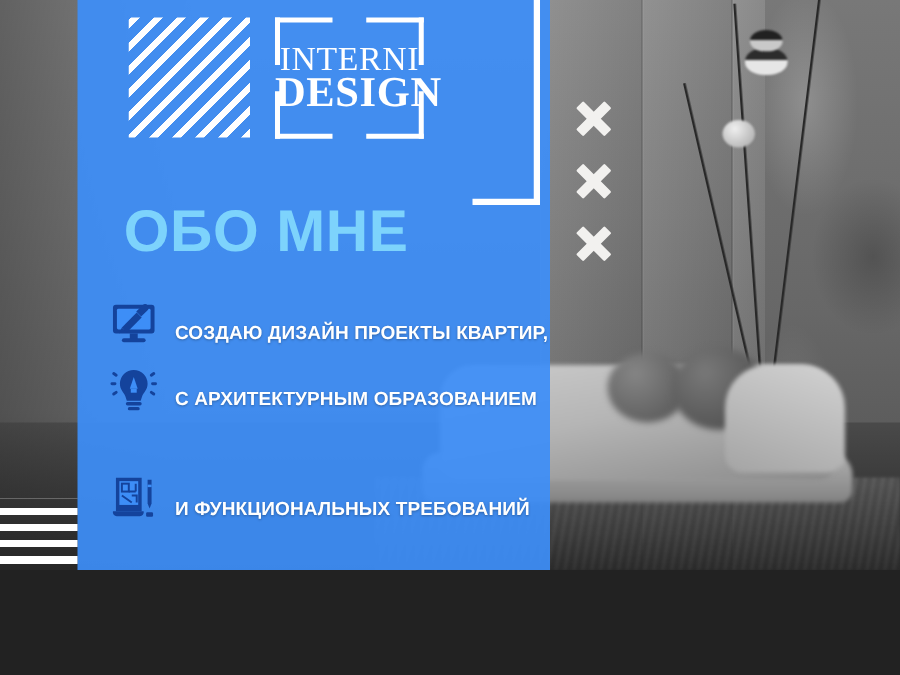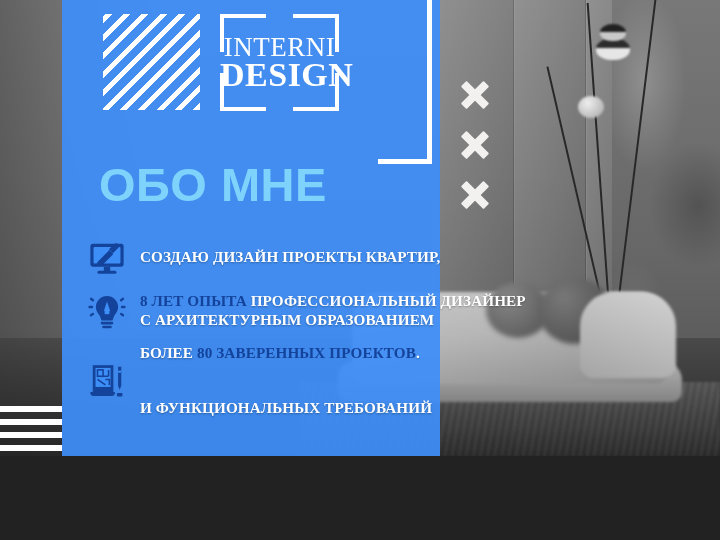--- a/index.html
+++ b/index.html
@@ -153,21 +153,21 @@
   
   .heading {
     position:absolute; left:99px; top:161px;
     font-size:47px; font-weight:bold; color:#7dd3fc;
     letter-spacing:.5px; line-height:1;
     white-space:nowrap;
   }
 
   
   .bullets { position:absolute; left:88px; top:238px; width:600px; }
-  .bullet { position:relative; display:flex; align-items:center; margin-bottom:14px;font-family:Liberation Serif, serif; }
+  .bullet { position:relative; display:flex; align-items:flex-end; margin-bottom:14px; }
   .bullet .ico { width:42px; flex:0 0 42px; margin-right:10px; margin-top:1px; }
   .bullet .ico svg { display:block; width:38px; height:38px; }
   .bullet .txt {
     font-size:15.2px; font-weight:bold; color:#ffffff;
     line-height:1.22; letter-spacing:.1px;
     text-transform:uppercase;
     text-shadow: 0 1px 2px rgba(0,0,0,.30);
   }
   .bullet .txt .hl { color:#14439c; text-shadow:none; }
   .b3 .txt { line-height:1.2; }
@@ -294,42 +294,42 @@
             <rect x="0.5" y="17.5" width="6" height="3" rx="1.5"></rect>
             <rect x="2" y="8" width="6" height="3" rx="1.5" transform="rotate(35 5 9.5)"></rect>
             <rect x="2" y="27" width="6" height="3" rx="1.5" transform="rotate(-35 5 28.5)"></rect>
             <rect x="41.5" y="17.5" width="6" height="3" rx="1.5"></rect>
             <rect x="40" y="8" width="6" height="3" rx="1.5" transform="rotate(-35 43 9.5)"></rect>
             <rect x="40" y="27" width="6" height="3" rx="1.5" transform="rotate(35 43 28.5)"></rect>
           </g>
         </svg>
       </span>
       <span class="txt">
-        <span><span class="hl">8 ЛЕТ ОПЫТА </span><span>ПРОФЕССИОНАЛЬНЫЙ ДИЗАЙНЕР</span></span><br>
+        <br>
         <span><span>С АРХИТЕКТУРНЫМ ОБРАЗОВАНИЕМ</span></span>
       </span>
     </div>
 
     <div class="bullet b3">
       <span class="ico">
         <svg viewBox="0 0 48 48" xmlns="http://www.w3.org/2000/svg">
           <path d="M6 4 h26 v34 H6 z" fill="#14439c"></path>
           <rect x="9.5" y="7.5" width="19" height="24" fill="#3d8ef7"></rect>
           <g fill="none" stroke="#14439c" stroke-width="2">
             <rect x="12" y="10" width="7" height="8"></rect>
             <path d="M19 18 h7 M26 10 v8 M12 22 l10 7 M22 22 h5 v7"></path>
           </g>
           <path d="M3 38 h31 a4 4 0 0 1 -4 5 H7 a4 4 0 0 1 -4 -5 z" fill="#14439c"></path>
           <path d="M38 6 l4 0 0 24 -2 5 -2 -5 z" fill="#14439c"></path>
           <rect x="38" y="11" width="4" height="2.5" fill="#3d8ef7"></rect>
           <rect x="36.5" y="39" width="7" height="4.5" rx="1.2" fill="#14439c"></rect>
         </svg>
       </span>
       <span class="txt">
-        <span><span>БОЛЕЕ </span><span class="hl">80 ЗАВЕРЕННЫХ ПРОЕКТОВ</span><span>.</span></span><br>
+        <br>
         <br>
         <br>
         <span><span>И ФУНКЦИОНАЛЬНЫХ ТРЕБОВАНИЙ</span></span>
       </span>
     </div>
 
   </div>
 
   <div class="hstripes"></div>
   <div class="dstripes"></div>

